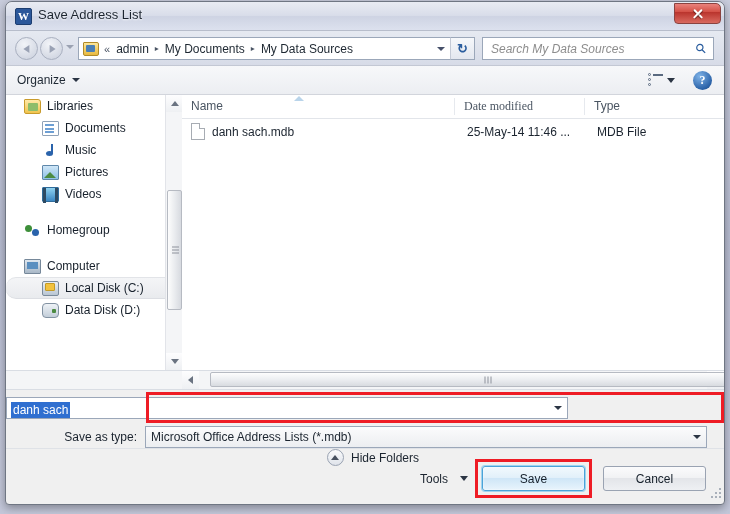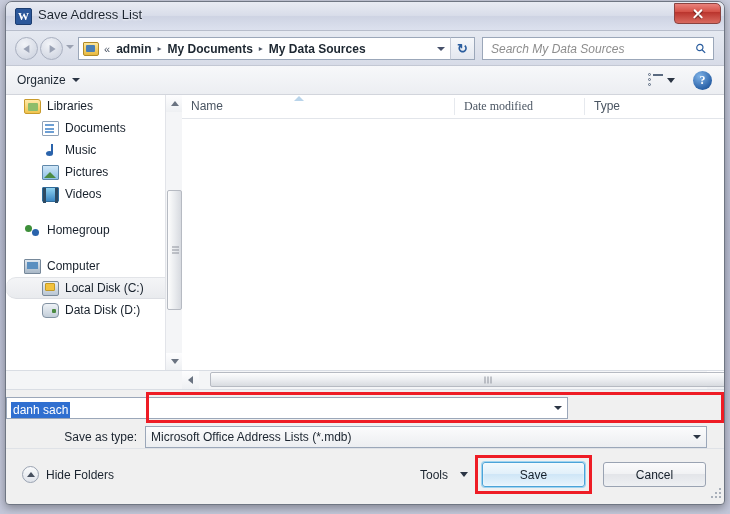--- a/index.html
+++ b/index.html
@@ -114,21 +114,21 @@
     background: linear-gradient(180deg,#fde79a,#e8b93f);
     border: 1px solid #b08a28; border-radius: 1px 2px 2px 2px;
   }
   .addr-folder::after {
     content:""; position:absolute; left:2px; top:2px;
     width:9px; height:7px; background:#4a7fb5; border-radius:1px;
   }
   .crumb-sep-chev { margin: 0 5px 0 5px; font-size: 11px; color: #4a5464; }
   .crumb {
     font-size: 12px; color: #1d2731; padding: 0 1px;
-    cursor: pointer; white-space: nowrap; font-weight: bold;
+    cursor: pointer; white-space: nowrap;
   }
   .crumb-arrow {
     margin: 0 5px; font-size: 8px; color: #4a5464;
   }
   .addr-dropdown {
     position: absolute; right: 0; top: 0; width: 19px; height: 21px;
     display: flex; align-items: center; justify-content: center;
   }
   .addr-dropdown i {
     width: 0; height: 0;
@@ -367,21 +367,21 @@
   .redbox {
     position: absolute; left: 140px; top: 2px;
     width: 578px; height: 31px;
     border: 3px solid #ee1c25; pointer-events: none;
   }
 
   
   .footer {
     position: relative; height: 52px;
     background: #f0f0f0; border-top: 1px solid #dfe2e7;
-    display: flex; align-items: center;
+    display: flex; align-items: center; flex-direction: column;
   }
   .hide-folders { display: flex; align-items: center; margin-left: 16px; cursor: pointer; }
   .hf-circle {
     width: 17px; height: 17px; border-radius: 50%; margin-right: 7px;
     background: linear-gradient(180deg,#fafbfc,#dfe3ea);
     border: 1px solid #9aa3b2;
     display: flex; align-items: center; justify-content: center;
   }
   .hf-circle i {
     width:0;height:0;border-left:4px solid transparent;border-right:4px solid transparent;
@@ -541,20 +541,26 @@
       </div>
     </div>
 
     <div class="filelist">
       <div class="sort-caret"></div>
       <div class="col-headers">
         <div class="col-h col-name">Name</div>
         <div class="col-h col-date">Date modified</div>
         <div class="col-h col-type">Type</div>
       </div>
+      <div class="file-row">
+        <span class="file-icon"></span>
+        <span class="file-cell" style="width:246px;padding-left:0">danh sach.mdb</span>
+        <span class="file-cell" style="width:130px">25-May-14 11:46 ...</span>
+        <span class="file-cell" style="width:120px">MDB File</span>
+      </div>
     </div>
   </div>
 
   <div class="hscroll">
     <div style="width:176px"></div>
     <div class="hs-arrow l">
         <i></i>
       </div>
     <div class="hs-track">
       <div class="hs-thumb"></div>

